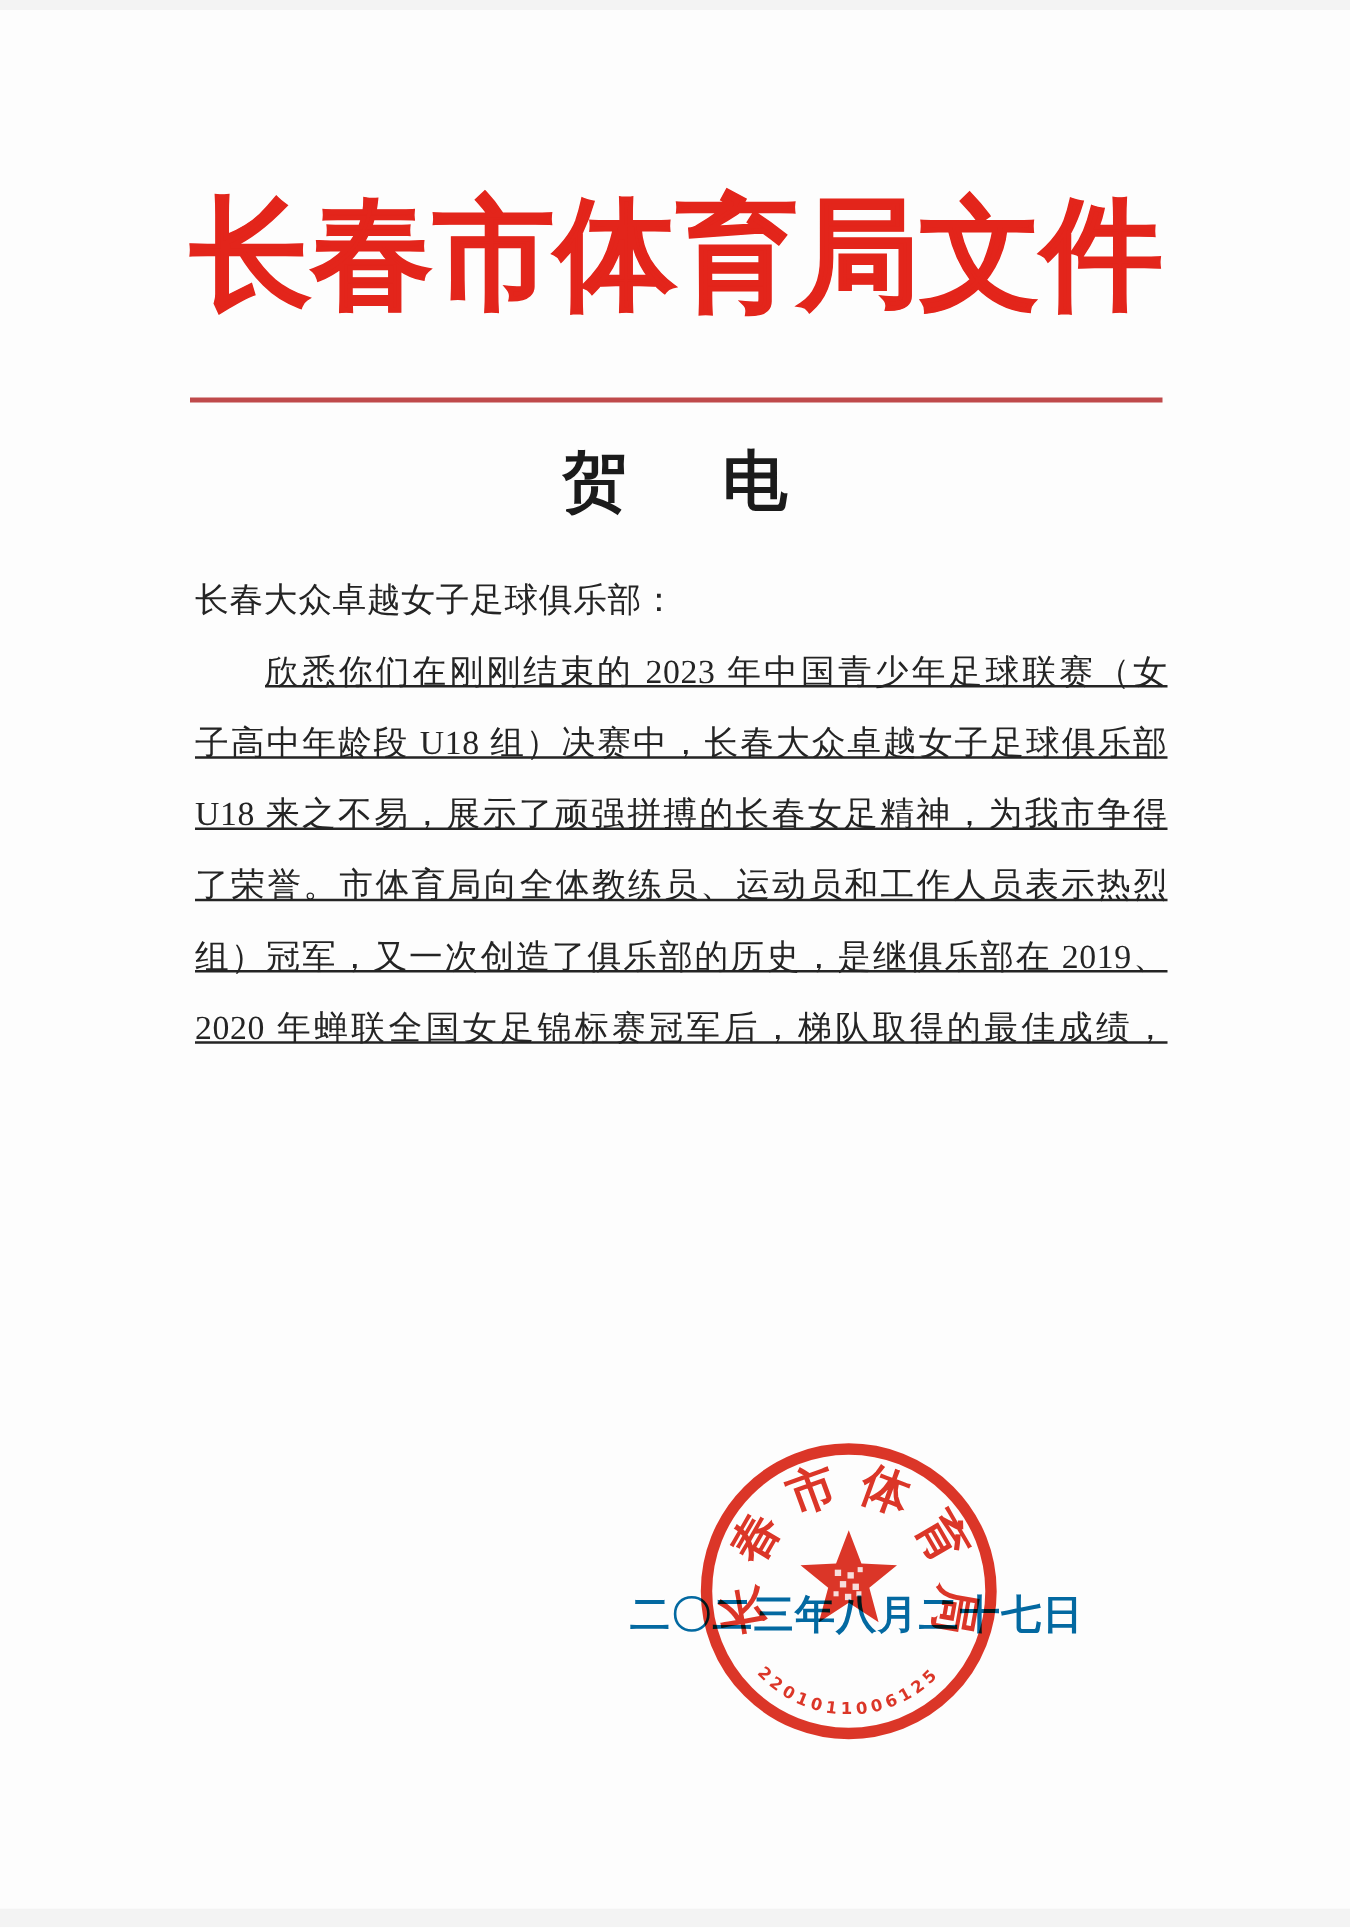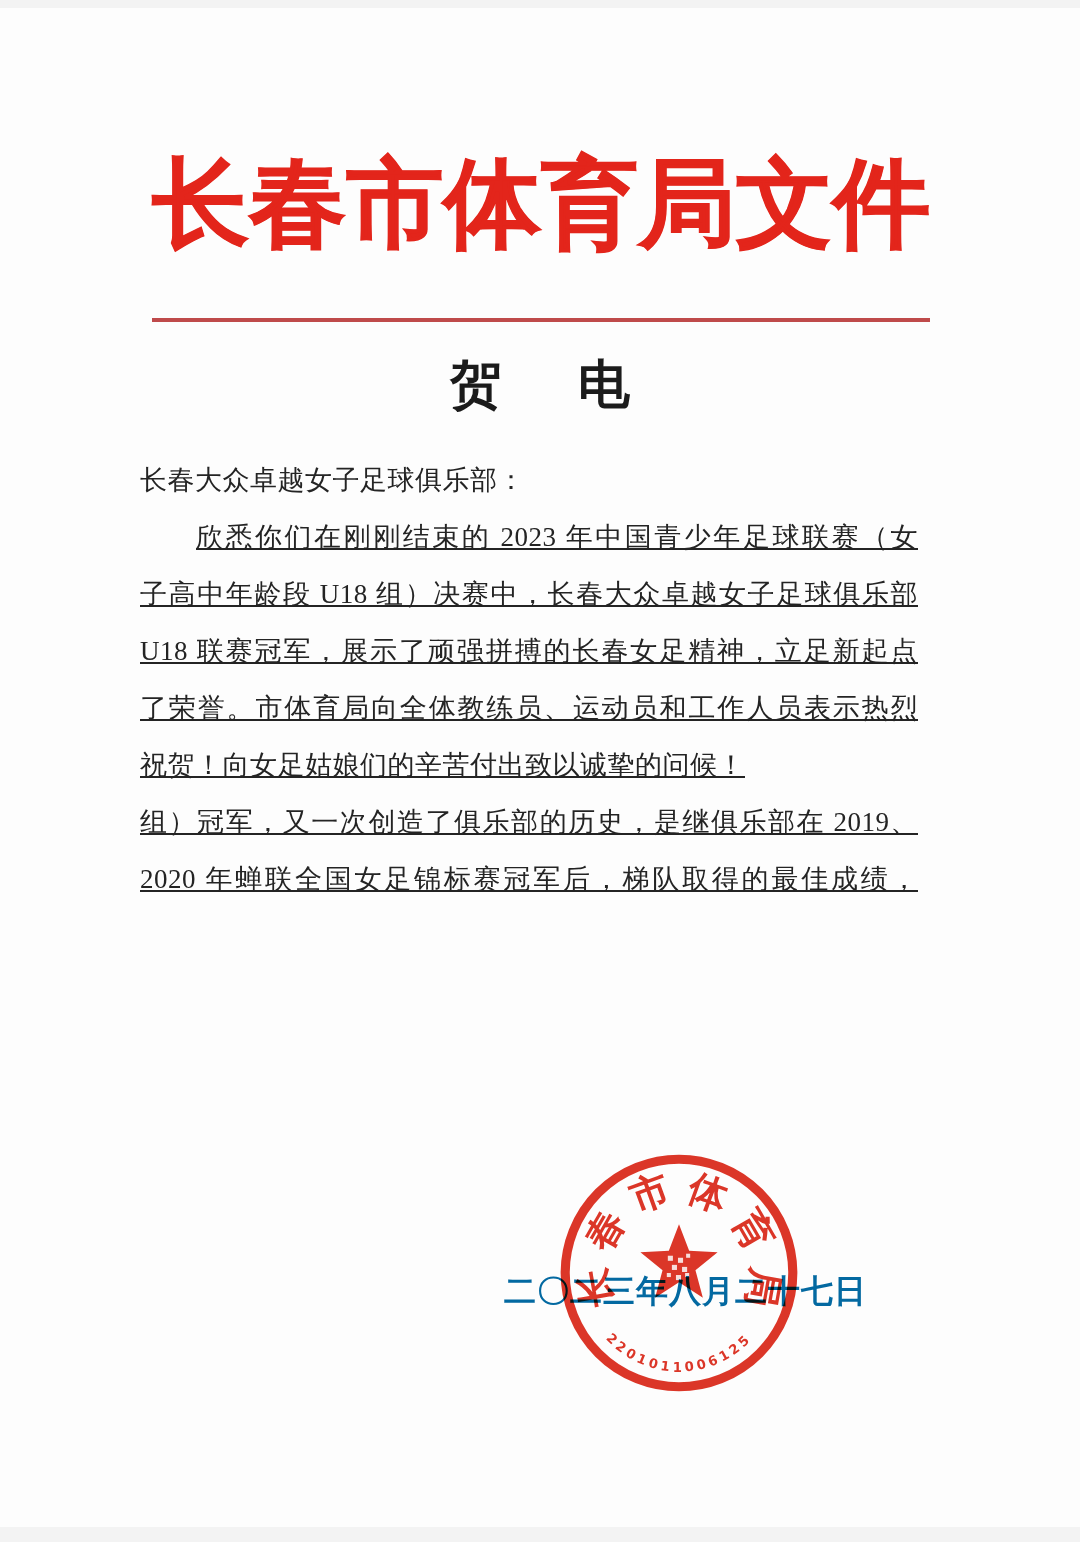--- a/index.html
+++ b/index.html
@@ -21,21 +21,21 @@
   .divider {
     position:absolute; top:318px; left:152px; width:778px; height:4px;
     background:currentColor;
   }
   .doc-title {
     position:absolute; top:350px; left:0; width:1080px;
     display:flex; justify-content:center; gap:76px;
     font-size:52px; font-weight:bold; color:#1b1b1b;
   }
   .body-text {
-    position:absolute; top:452px; left:140px; width:778px;
+    position:absolute; top:452px; left:156px; width:778px;
     font-size:27px; line-height:57px; color:#242424;
     letter-spacing:0.5px;
   }
   .para .line { text-align:justify; text-align-last:justify;text-decoration:underline; }
   .para .line.lastline { text-align:justify; text-align-last:left; }
   .para .line.indent { text-indent:56px; }
 
   .date-line {
     position:absolute; top:1272px; left:504px;
     font-size:32px; line-height:38px; letter-spacing:1px; color:#0369a1;
@@ -76,23 +76,22 @@
       <span>贺</span>
       <span>电</span>
     </div>
 
   <div class="body-text">
     <div class="line">长春大众卓越女子足球俱乐部：</div>
     <div>
         <div class="para">
           <div class="line indent">欣悉你们在刚刚结束的 2023 年中国青少年足球联赛（女</div>
           <div class="line">子高中年龄段 U18 组）决赛中，长春大众卓越女子足球俱乐部</div>
-          <div class="line">U18 联赛冠军，展示了顽强拼搏的长春女足精神，立足新起点</div>
+          <div class="line">U18 来之不易，展示了顽强拼搏的长春女足精神，为我市争得</div>
           <div class="line">了荣誉。市体育局向全体教练员、运动员和工作人员表示热烈</div>
-          <div class="line lastline">祝贺！向女足姑娘们的辛苦付出致以诚挚的问候！</div>
         </div>
         <div class="para">
           <div class="line">组）冠军，又一次创造了俱乐部的历史，是继俱乐部在 2019、</div>
           <div class="line">2020 年蝉联全国女足锦标赛冠军后，梯队取得的最佳成绩，</div>
         </div>
       </div>
   </div>
 
   <div class="date-line">二〇二三年八月二十七日</div>
 

